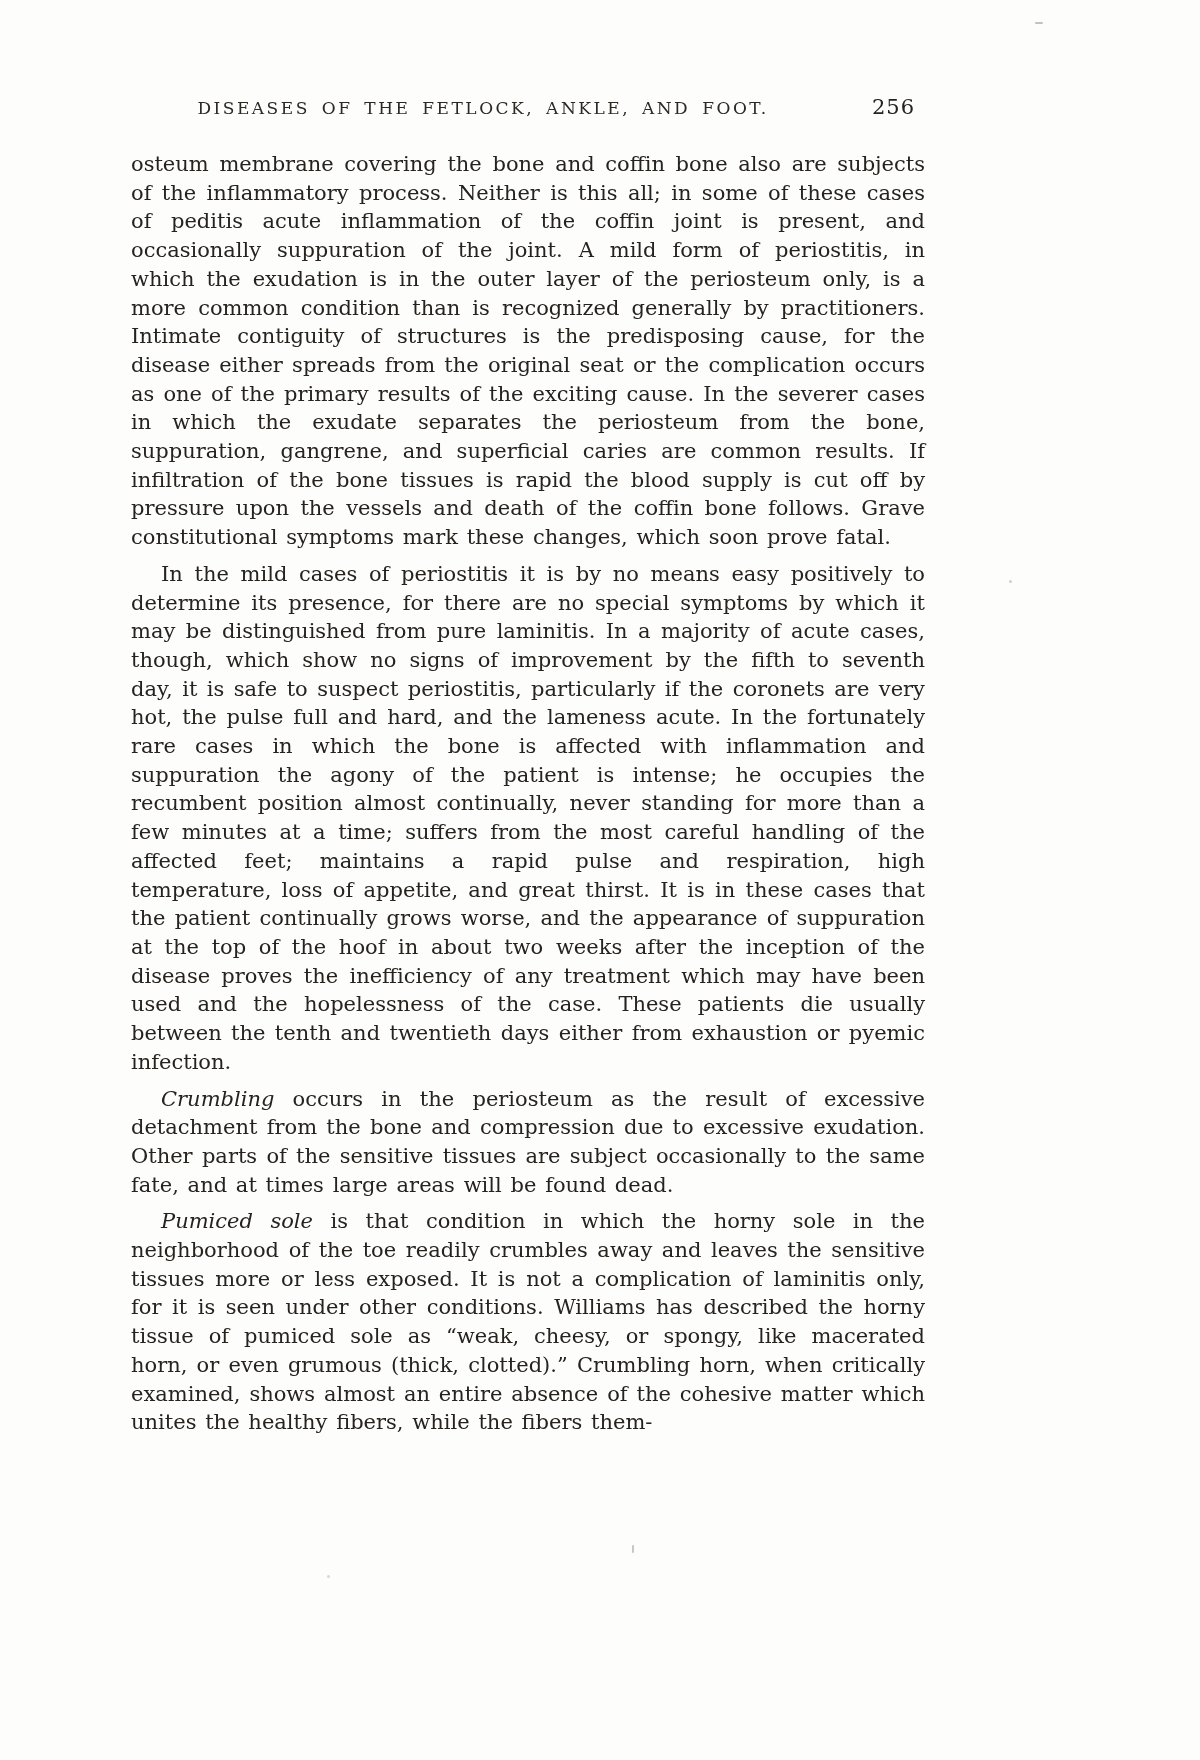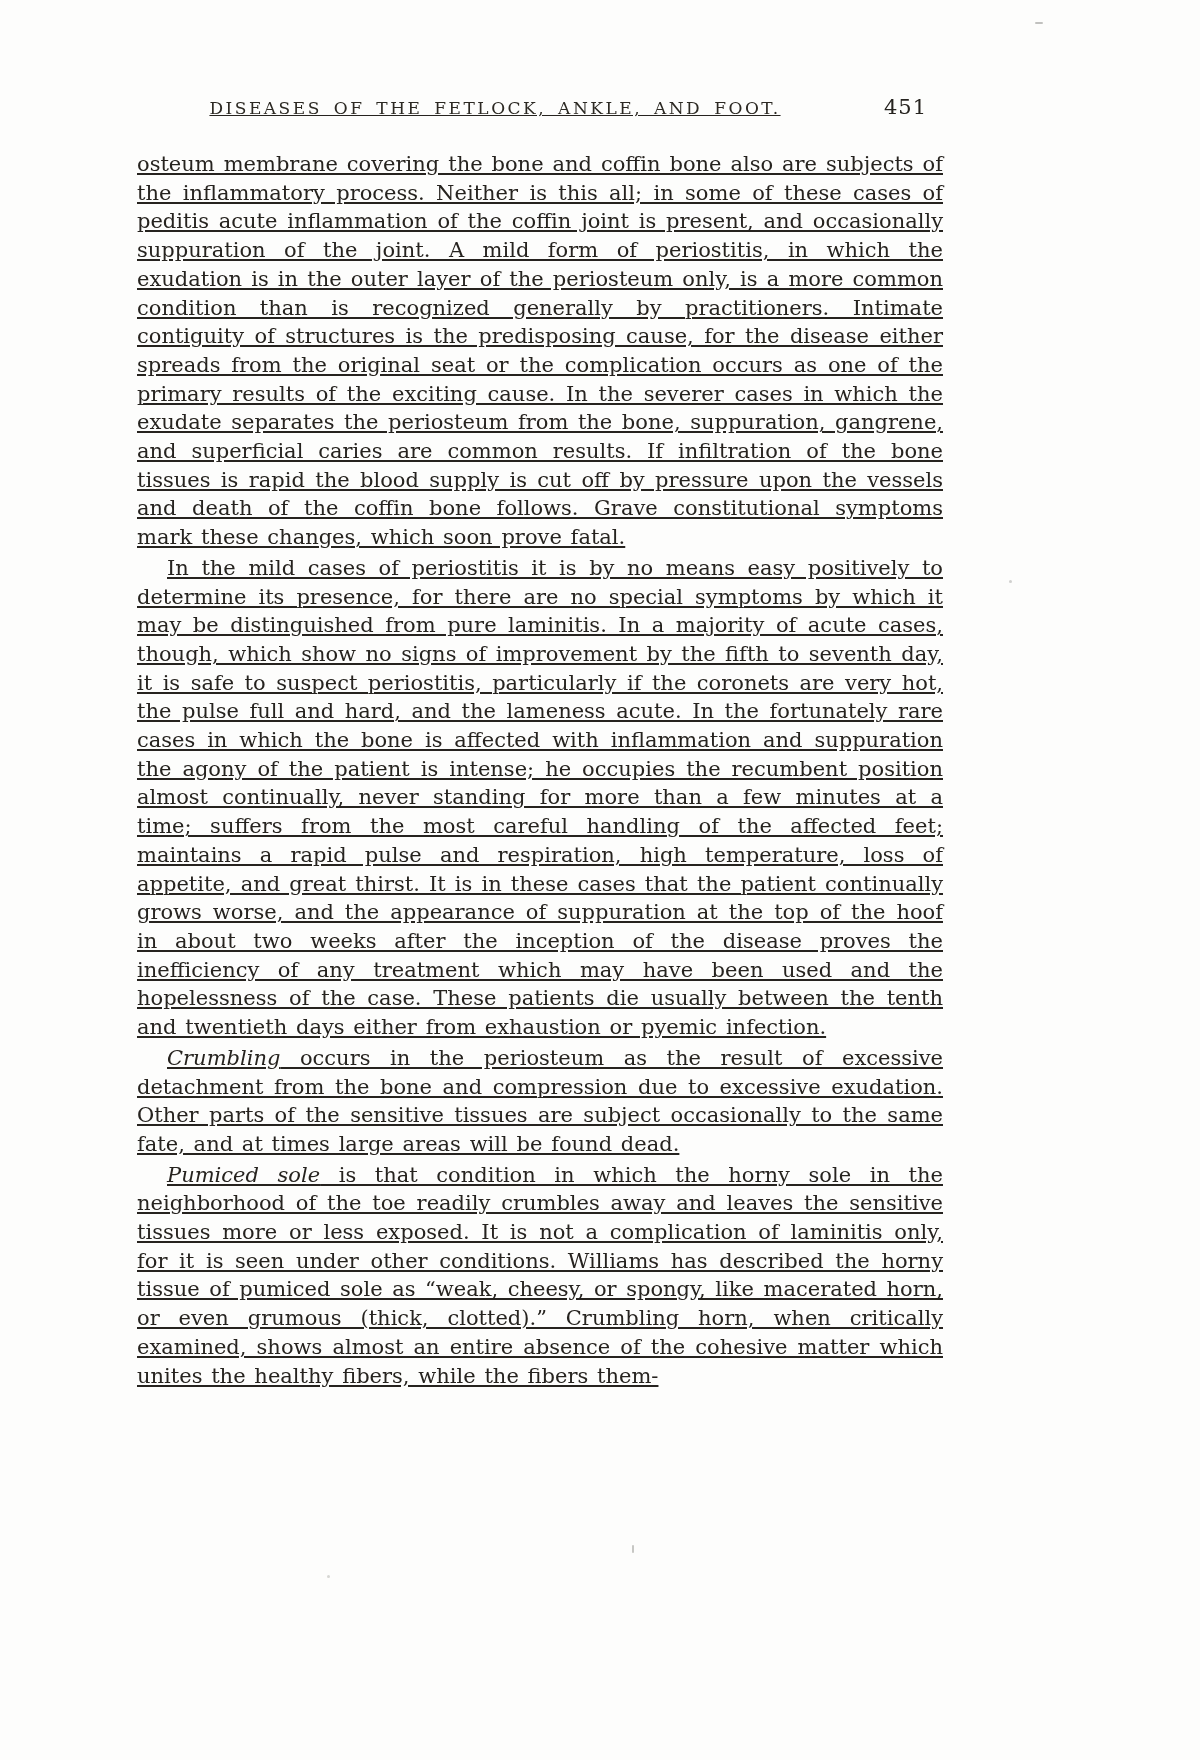--- a/index.html
+++ b/index.html
@@ -13,24 +13,23 @@
     height: 1760px;
     margin: 0 auto;
     background: #fdfdfc;
     color: #26231f;
     font-family: "DejaVu Serif", "Liberation Serif", serif;
     overflow: hidden;
     box-sizing: border-box;
   }
   .content {
     position: absolute;
-    left: 135px;
+    left: 123px;
     top: 98px;
     width: 810px;
-    text-decoration: underline;
   }
   .running-head {
     position: relative;
     height: 34px;
     margin-bottom: 18px;
   }
   .head-title {
     display: block;
     text-align: center;
     font-size: 17px;
@@ -50,21 +49,21 @@
   }
   .text-block {
     font-size: 21px;
     line-height: 28.7px;
     text-align: justify;
     word-spacing: 0.10em;
     hyphens: auto;
     -webkit-hyphens: auto;
   }
   .para {
-    margin: 2px;
+    margin: 8px;
     text-indent: 30px;
   }
   .para.no-indent {
     text-indent: 0;
   }
   .lead {
     font-style: italic;
   }
   
   .speck {
@@ -105,21 +104,21 @@
 </style>
 </head>
 <body>
 
 <div class="page">
 
   <div class="content">
 
     <div class="running-head">
       <span class="head-title">DISEASES OF THE FETLOCK, ANKLE, AND FOOT.</span>
-      <span class="page-num">451</span>
+      <span class="page-num">256</span>
     </div>
 
     <div class="text-block">
 
       <p class="para no-indent"><span>osteum membrane covering the bone and coffin bone also are subjects of the inflammatory process.  Neither is this all; in some of these cases of peditis acute inflammation of the coffin joint is present, and occasionally suppuration of the joint.  A mild form of periostitis, in which the exudation is in the outer layer of the periosteum only, is a more common condition than is recognized generally by practitioners.  Intimate contiguity of structures is the predisposing cause, for the disease either spreads from the original seat or the complication occurs as one of the primary results of the exciting cause.  In the severer cases in which the exudate separates the periosteum from the bone, suppuration, gangrene, and superficial caries are common results.  If infiltration of the bone tissues is rapid the blood supply is cut off by pressure upon the vessels and death of the coffin bone follows.  Grave constitutional symptoms mark these changes, which soon prove fatal.</span></p>
 
       <p class="para"><span>In the mild cases of periostitis it is by no means easy positively to determine its presence, for there are no special symptoms by which it may be distinguished from pure laminitis.  In a majority of acute cases, though, which show no signs of improvement by the fifth to seventh day, it is safe to suspect periostitis, particularly if the coronets are very hot, the pulse full and hard, and the lameness acute.  In the fortunately rare cases in which the bone is affected with inflammation and suppuration the agony of the patient is intense; he occupies the recumbent  position almost continually, never standing for more than a few minutes at a time; suffers from the most careful handling of the affected feet; maintains a rapid pulse and respiration, high temperature, loss of appetite, and great thirst.  It is in these cases that the patient continually grows worse, and the appearance of suppuration at the top of the hoof in about two weeks after the inception of the disease proves the inefficiency of any treatment which may have been used and the hopelessness of the case.  These patients die usually between the tenth and twentieth days either from exhaustion or pyemic infection.</span></p>
 
       <p class="para"><i class="lead">Crumbling</i><span> occurs in the periosteum as the result of excessive detachment from the bone and compression due to excessive exudation.  Other parts of the sensitive tissues are subject occasionally to the same fate, and at times large areas will be found dead.</span></p>
 

